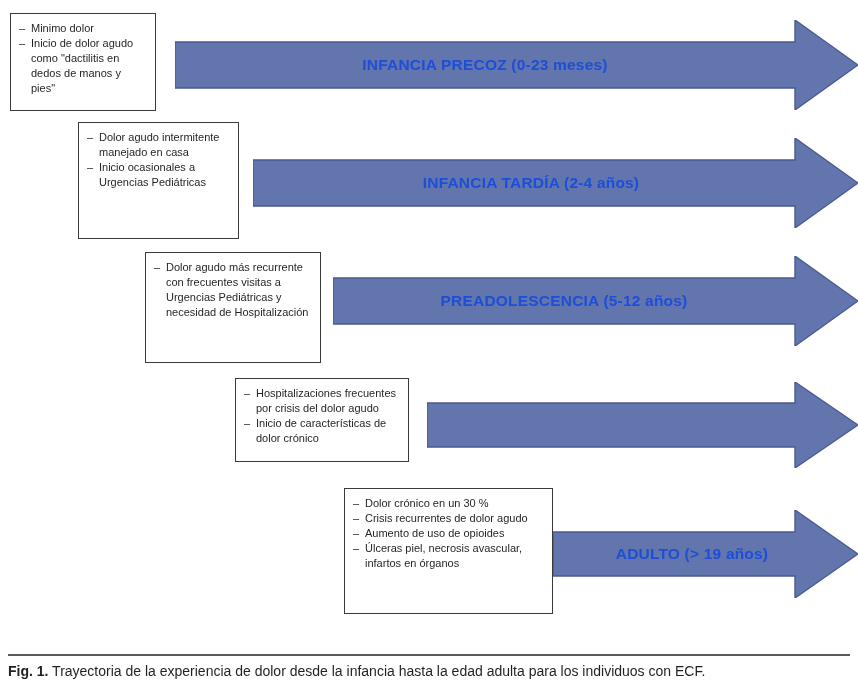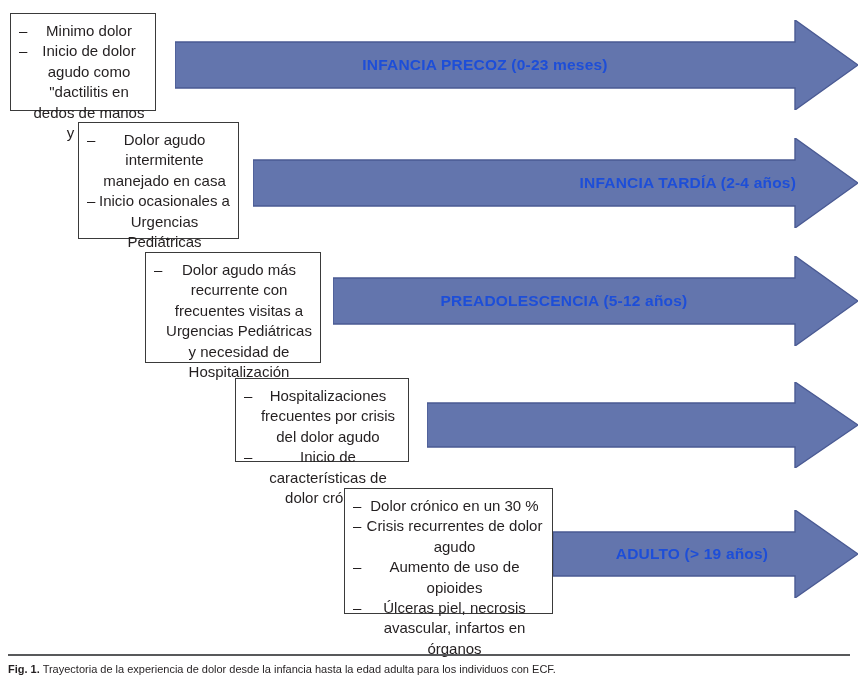--- a/index.html
+++ b/index.html
@@ -31,24 +31,23 @@
   }
   .note-box{
     position:absolute;
     background:#ffffff;
     border:1.4px solid #3a3a3a;
     box-sizing:border-box;
     padding:7px 8px 6px 8px;
   }
   .note-list{
     margin:0;padding:0;list-style:none;
-    font-size:15px;
+    font-size:11px;
     line-height:1.36;
     color:#231f20;
-    text-align:center;
   }
   .note-list li{
     position:relative;
     padding-left:12px;
     margin:0 0 0 0;
   }
   .note-list li:before{
     content:"\2013";
     position:absolute;
     left:0;top:0;
@@ -56,21 +55,21 @@
   #caption-rule{
     position:absolute;
     left:8px;top:654px;
     width:842px;height:1.6px;
     background:#58595b;
   }
   #caption{
     position:absolute;
     left:8px;top:662px;
     width:842px;
-    font-size:11px;
+    font-size:14px;
     line-height:1.3;
     color:#231f20;
   }
   #caption .cap-label{font-weight:bold;}
 </style>
 </head>
 <body>
 
 <div id="figure">
 
@@ -86,21 +85,21 @@
       <li>Minimo dolor</li>
       <li>Inicio de dolor agudo como "dactilitis en dedos de manos y pies"</li>
     </ul>
   </div>
 
   <div class="arrow" style="left:253px;top:138px;width:605px;height:90px;">
     <svg width="605" height="90" viewBox="0 0 605 90">
       <polygon points="0,22 542,22 542,0 605,45 542,90 542,68 0,68" fill="#6375ad" stroke="#4a5a93" stroke-width="1.4"></polygon>
     </svg>
   </div>
-  <div class="arrow-label" style="left:254px;top:175px;width:542px;text-align:right;">INFANCIA TARDÍA (2-4 años)</div>
+  <div class="arrow-label" style="left:260px;top:175px;width:542px;">INFANCIA TARDÍA (2-4 años)</div>
 
   <div class="note-box" style="left:78px;top:122px;width:161px;height:117px;">
     <ul class="note-list">
       <li>Dolor agudo intermitente manejado en casa</li>
       <li>Inicio ocasionales a Urgencias Pediátricas</li>
     </ul>
   </div>
 
   <div class="arrow" style="left:333px;top:256px;width:525px;height:90px;">
     <svg width="525" height="90" viewBox="0 0 525 90">

